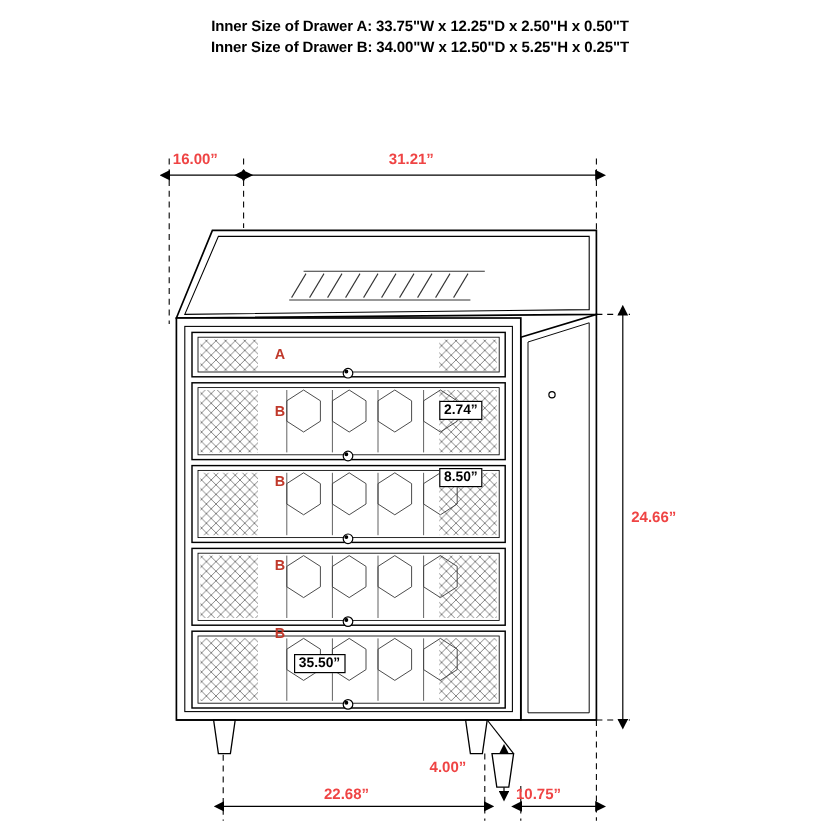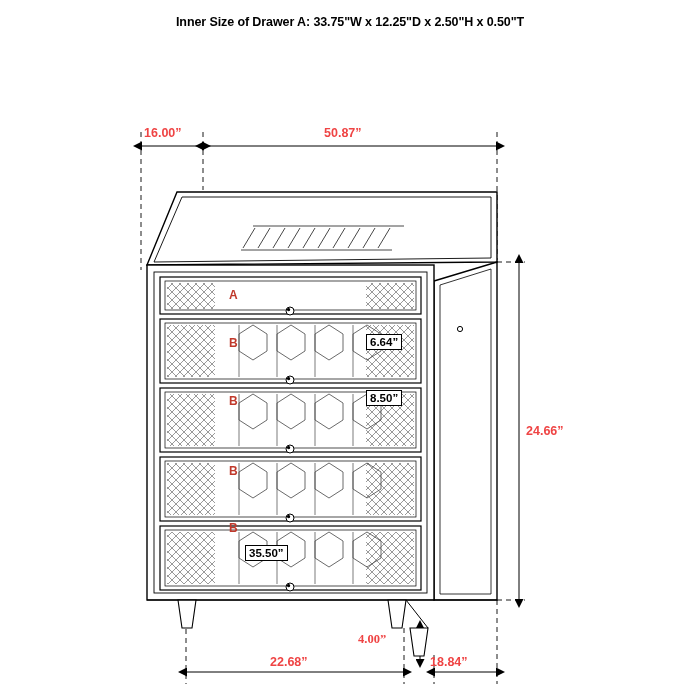--- a/index.html
+++ b/index.html
@@ -68,20 +68,21 @@
     white-space: nowrap;
   }
 </style>
 </head>
 <body>
 
 <div id="stage">
 
   <div class="header">
     <div>Inner Size of Drawer A: 33.75"W x 12.25"D x 2.50"H x 0.50"T</div>
+    <div>Inner Size of Drawer B: 34.00"W x 12.50"D x 5.25"H x 0.25"T</div>
   </div>
 
   <svg id="drawing" viewBox="0 0 700 700">
     <defs>
       <pattern id="mesh" width="8" height="8" patternUnits="userSpaceOnUse" patternTransform="rotate(0)">
         <path d="M0 0 L8 8 M8 0 L0 8" stroke="#555" stroke-width="0.6" fill="none"></path>
       </pattern>
       <marker id="arrL" markerWidth="9" markerHeight="9" refX="8" refY="4.5" orient="auto">
         <path d="M9,0 L9,9 L0,4.5 z" fill="#000"></path>
       </marker>
@@ -244,29 +245,29 @@
 
       <polygon points="410,628 428,628 424,656 414,656" fill="#fff" stroke="#000" stroke-width="1.1"></polygon>
       <line x1="406" y1="600" x2="428" y2="628" stroke="#000" stroke-width="1"></line>
 
       <line x1="147" y1="600" x2="434" y2="600" stroke="#000" stroke-width="1.2"></line>
       <line x1="434" y1="600" x2="497" y2="600" stroke="#000" stroke-width="1.2"></line>
     </g>
   </svg>
 
   <div class="dimlabel" style="left:144px; top:126px;">16.00”</div>
-  <div class="dimlabel" style="left:324px; top:126px;">50.87”</div>
+  <div class="dimlabel" style="left:324px; top:126px;">31.21”</div>
   <div class="dimlabel" style="left:526px; top:424px;">24.66”</div>
   <div class="dimlabel" style="left:270px; top:655px;">22.68”</div>
-  <div class="dimlabel" style="left:358px; top:632px;font-family:Liberation Serif, serif;">4.00”</div>
-  <div class="dimlabel" style="left:430px; top:655px;">18.84”</div>
+  <div class="dimlabel" style="left:358px; top:632px;">4.00”</div>
+  <div class="dimlabel" style="left:430px; top:655px;">10.75”</div>
 
   <div class="drawerlabel" style="left:229px; top:288px;">A</div>
   <div class="drawerlabel" style="left:229px; top:336px;">B</div>
   <div class="drawerlabel" style="left:229px; top:394px;">B</div>
   <div class="drawerlabel" style="left:229px; top:464px;">B</div>
   <div class="drawerlabel" style="left:229px; top:521px;">B</div>
 
-  <div class="innerdim" style="left:366px; top:334px;">6.64”</div>
+  <div class="innerdim" style="left:366px; top:334px;">2.74”</div>
   <div class="innerdim" style="left:366px; top:390px;">8.50”</div>
   <div class="innerdim" style="left:245px; top:545px;text-align:right;">35.50”</div>
 
 </div>
 
 </body></html>

